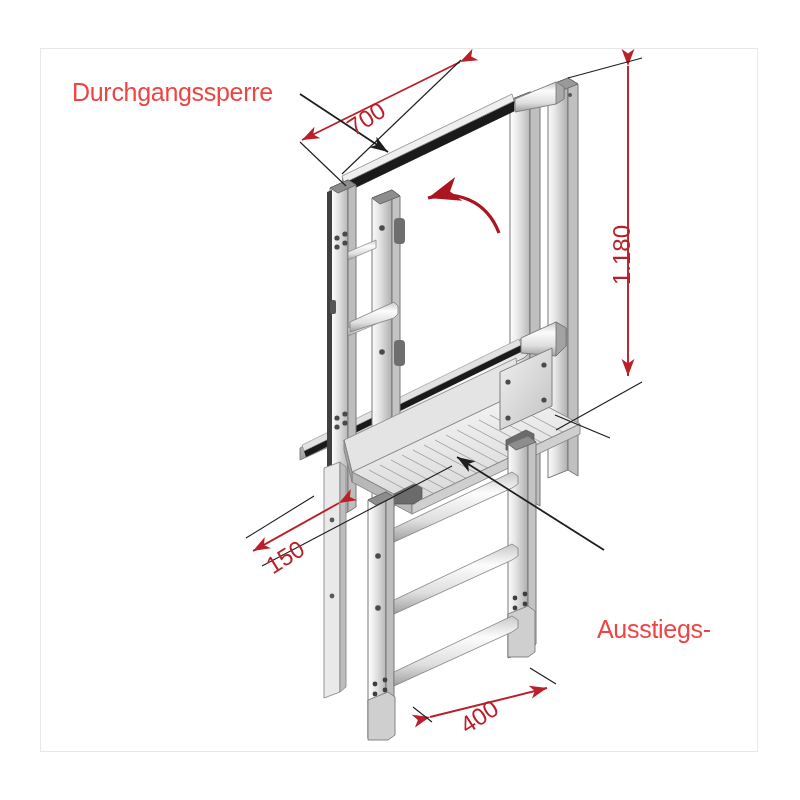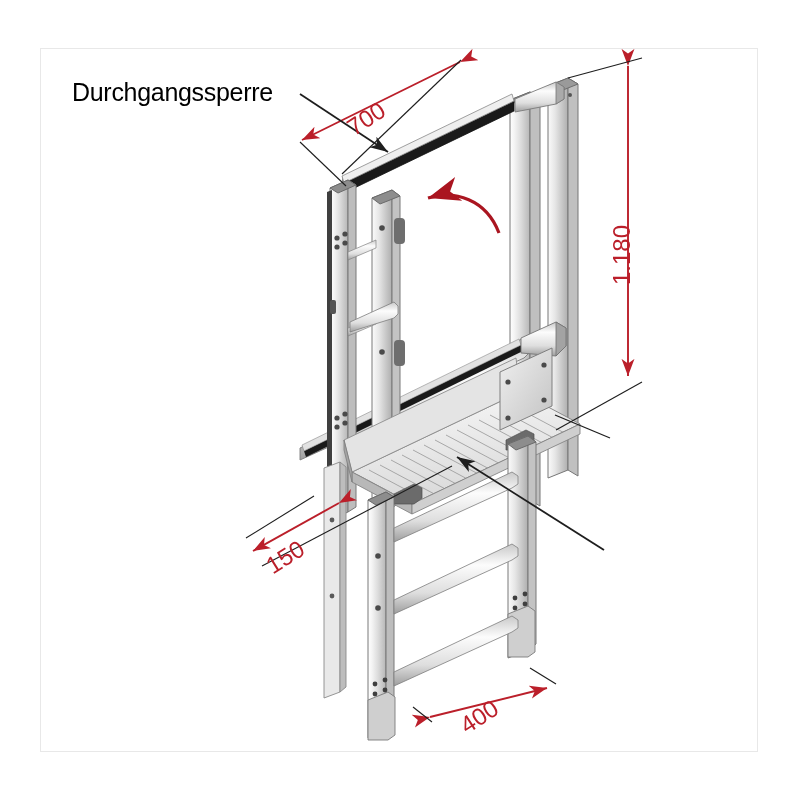--- a/index.html
+++ b/index.html
@@ -31,21 +31,21 @@
   }
   svg.drawing {
     position: absolute;
     left: 0;
     top: 0;
     width: 800px;
     height: 800px;
   }
   .lbl {
     position: absolute;
-    color: #000000;
+    color: #ef4444;
     font-family: "Liberation Sans", sans-serif;
     font-size: 25px;
     font-weight: 400;
     letter-spacing: -0.3px;
     white-space: pre;
     line-height: 1.15;
   }
   #label-durchgangssperre {
     left: 72px;
     top: 78px;
@@ -314,20 +314,21 @@
 
     <g>
       <line x1="604" y1="550" x2="457" y2="457" stroke="#1e1e1e" stroke-width="1.8" marker-end="url(#arrBlack)"></line>
       <line x1="610" y1="438" x2="555" y2="415" stroke="#1e1e1e" stroke-width="1.3"></line>
     </g>
   </svg>
 
   <div class="lbl" id="label-durchgangssperre">Durchgangssperre</div>
 
   <div id="label-ausstiegstritt" class="lbl">
+    <div>Ausstiegs-</div>
   </div>
 
   <div class="dim-text" id="dim-700">700</div>
 
   <div class="dim-text" id="dim-1180">1.180</div>
 
   <div class="dim-text" id="dim-150">150</div>
 
   <div class="dim-text" id="dim-400">400</div>
 

